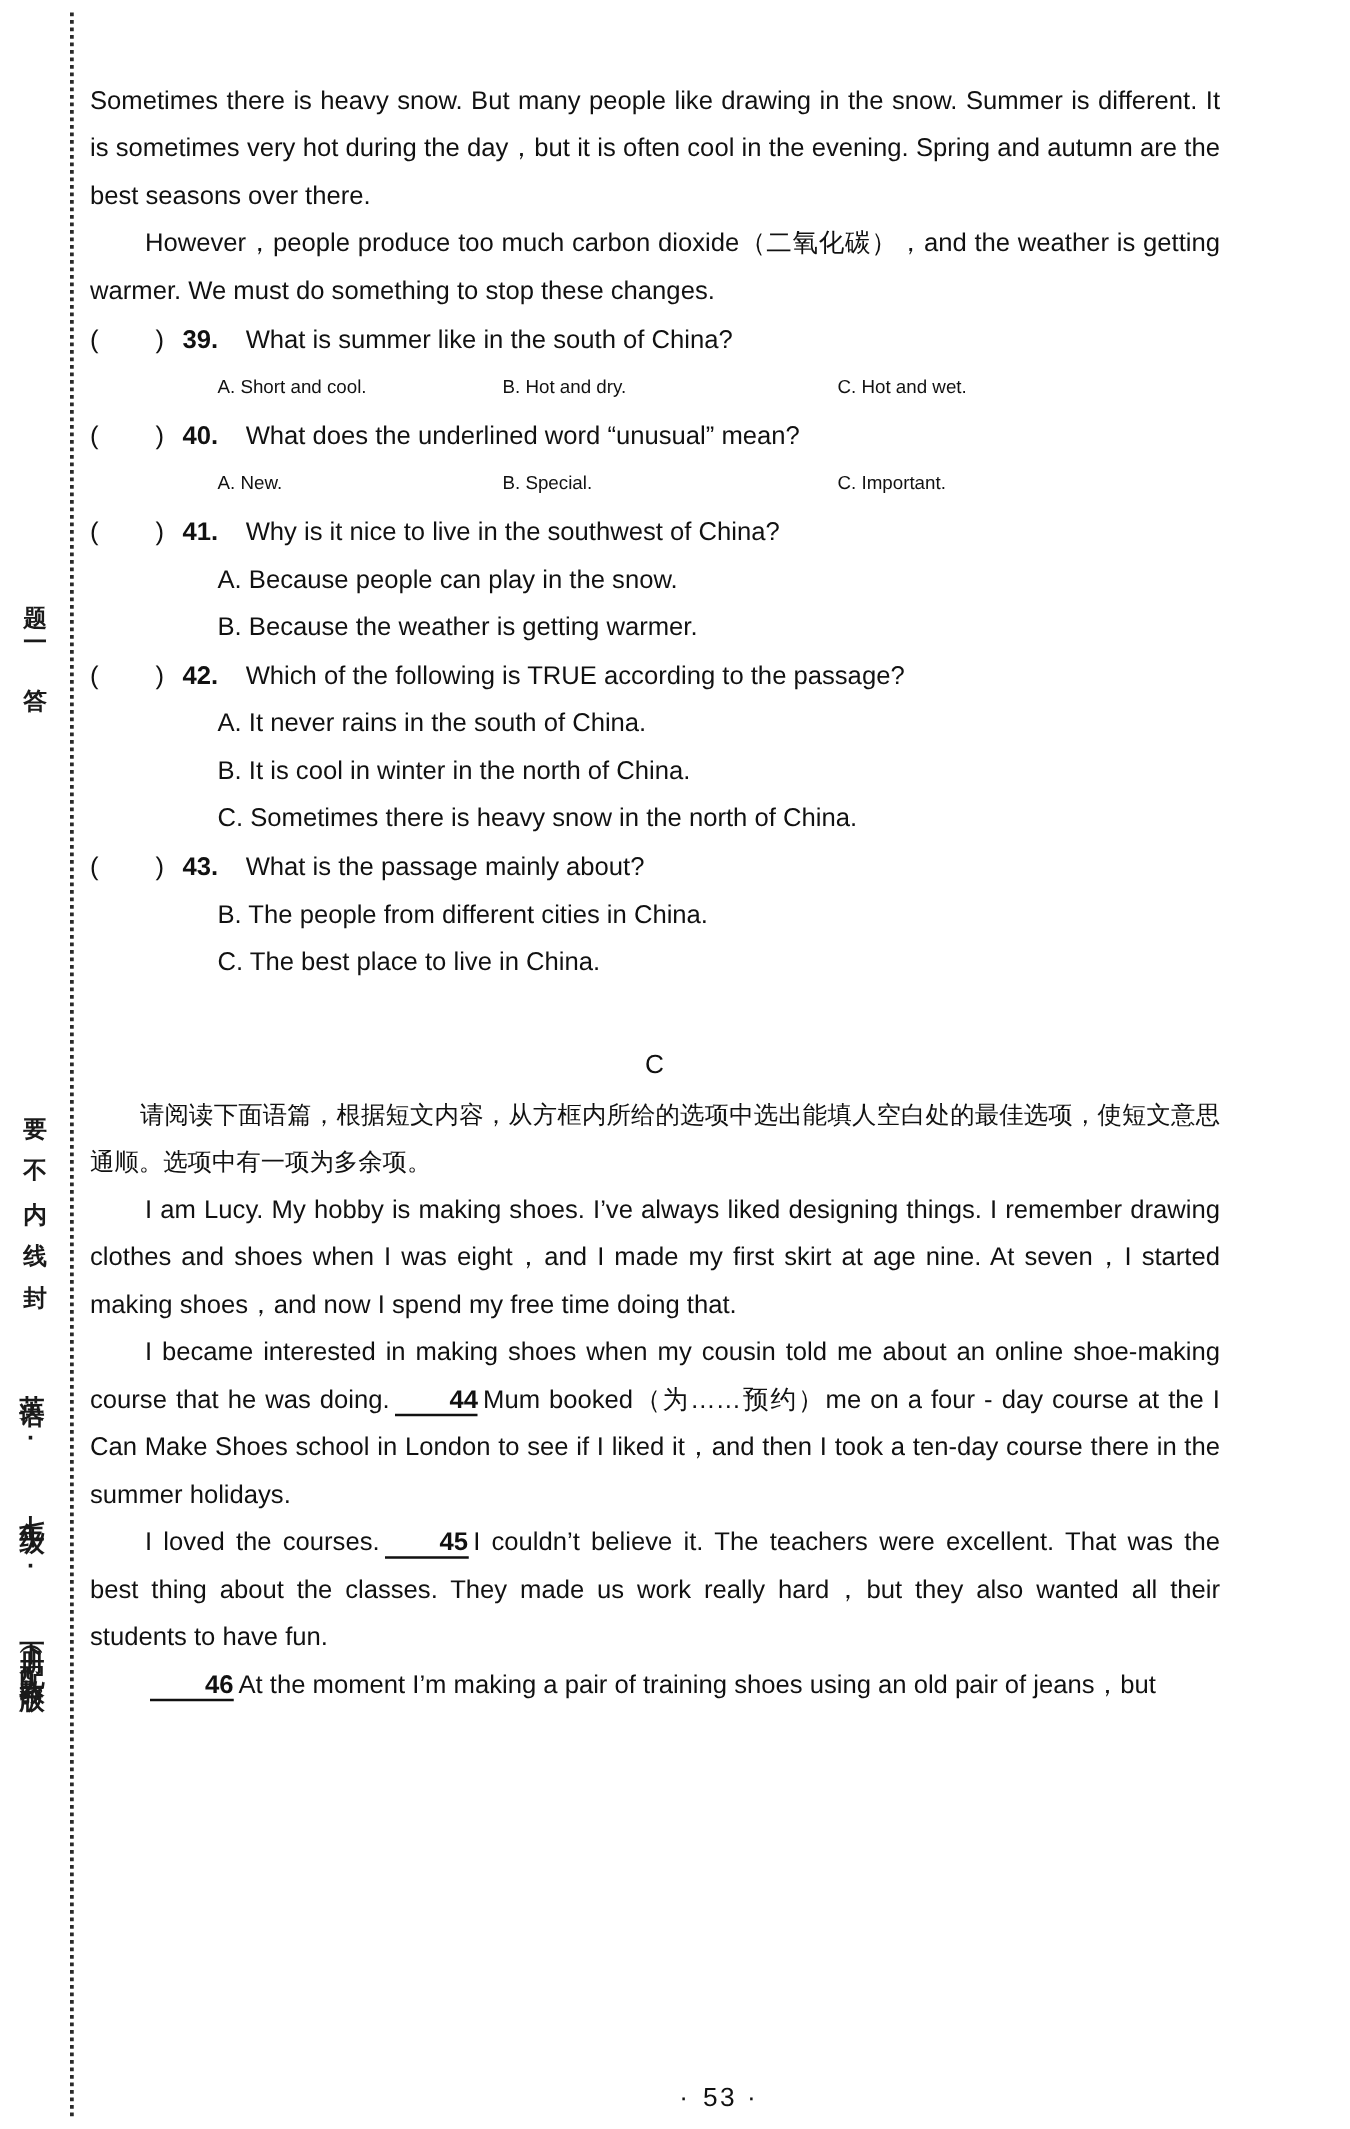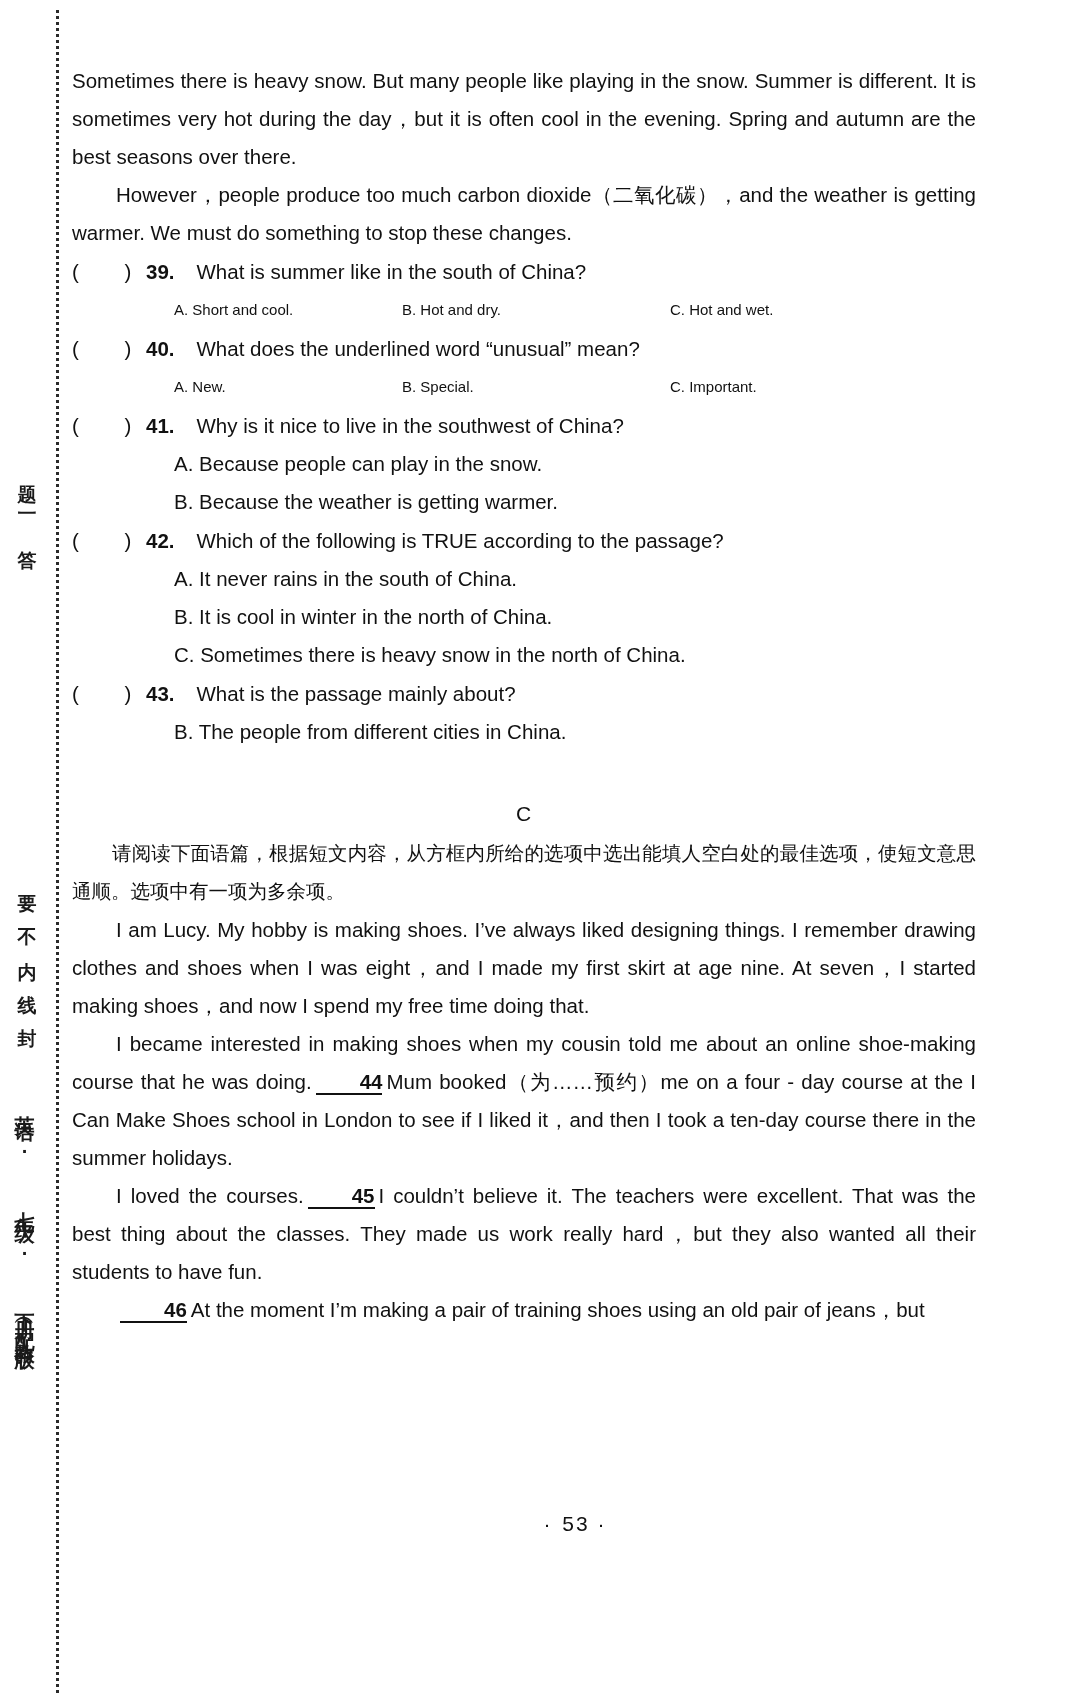--- a/index.html
+++ b/index.html
@@ -156,42 +156,42 @@
     text-align: center;
     font-weight: bold;
     border-bottom: 2px solid #111;
     line-height: 22px;
     margin: 0 4px;
   }
 
   .footer {
     position: absolute;
     left: 0;
-    top: 1512px;
+    top: 1667px;
     width: 1008px;
     text-align: center;
     font-size: 21px;
     letter-spacing: 2px;
   }
   .footer .dot { letter-spacing: 4px; }
 </style>
 </head>
 <body>
 
 <div class="left-gutter">
   <div class="dotted-line"></div>
   <div class="vert-text vert-top">题 一 答</div>
   <div class="vert-text vert-mid">要 不 内 线 封</div>
   <div class="vert-text vert-bottom">英语 · 七年级 · 下册（配人教版）</div>
 </div>
 
 <div class="page">
   <div class="content">
 
-    <p class="para-noindent">Sometimes there is heavy snow. But many people like playing in the snow. Summer is different. It is sometimes very hot during the day，but it is often cool in the evening. Spring and autumn are the best seasons over there.</p>
+    <p class="para-noindent">Sometimes there is heavy snow. But many people like drawing in the snow. Summer is different. It is sometimes very hot during the day，but it is often cool in the evening. Spring and autumn are the best seasons over there.</p>
     <p class="para">However，people produce too much carbon dioxide（二氧化碳），and the weather is getting warmer. We must do something to stop these changes.</p>
 
     <div class="q-row">
       <span class="paren">(        )</span>
       <span class="qnum">39.</span>
       <span class="qtext">What is summer like in the south of China?</span>
     </div>
     <div class="opts">
       <span class="opt opt-a">A. Short and cool.</span>
       <span class="opt opt-b">B. Hot and dry.</span>
@@ -225,20 +225,21 @@
     <div class="opt-line">A. It never rains in the south of China.</div>
     <div class="opt-line">B. It is cool in winter in the north of China.</div>
     <div class="opt-line">C. Sometimes there is heavy snow in the north of China.</div>
 
     <div class="q-row">
       <span class="paren">(        )</span>
       <span class="qnum">43.</span>
       <span class="qtext">What is the passage mainly about?</span>
     </div>
     <div class="opt-line">B. The people from different cities in China.</div>
+    <div class="opt-line">C. The best place to live in China.</div>
 
     <div class="section-letter">C</div>
     <p class="cn cn-para">请阅读下面语篇，根据短文内容，从方框内所给的选项中选出能填人空白处的最佳选项，使短文意思通顺。选项中有一项为多余项。</p>
 
     <p class="para">I am Lucy. My hobby is making shoes. I’ve always liked designing things. I remember drawing clothes and shoes when I was eight，and I made my first skirt at age nine. At seven，I started making shoes，and now I spend my free time doing that.</p>
 
     <p class="para"><span>I became interested in making shoes when my cousin told me about an online shoe-making course that he was doing.</span><span class="blank">44</span><span>Mum booked（为……预约）me on a four - day course at the I Can Make Shoes school in London to see if I liked it，and then I took a ten-day course there in the summer holidays.</span></p>
 
     <p class="para"><span>I loved the courses.</span><span class="blank">45</span><span>I couldn’t believe it. The teachers were excellent. That was the best thing about the classes. They made us work really hard，but they also wanted all their students to have fun.</span></p>
 

